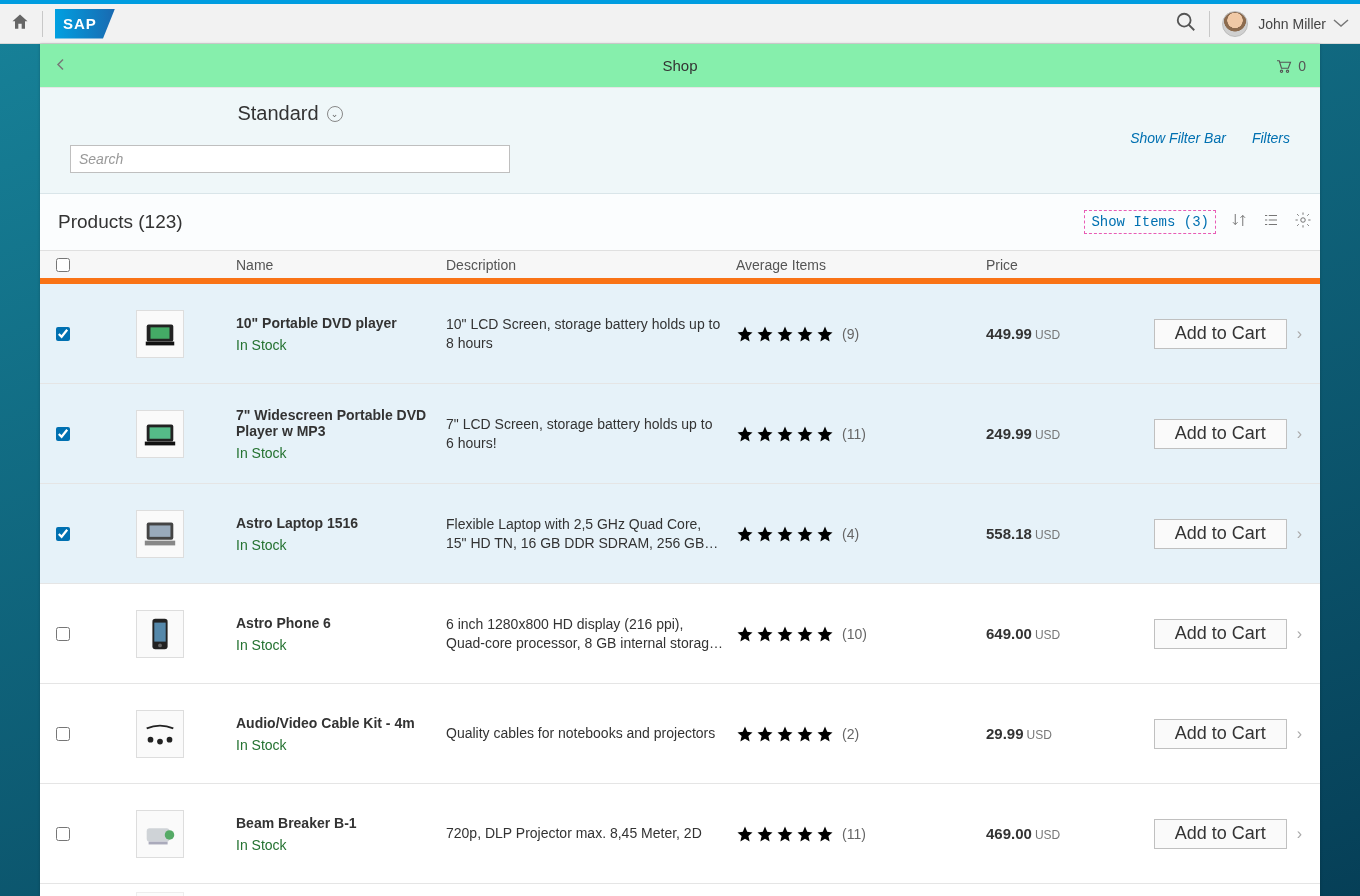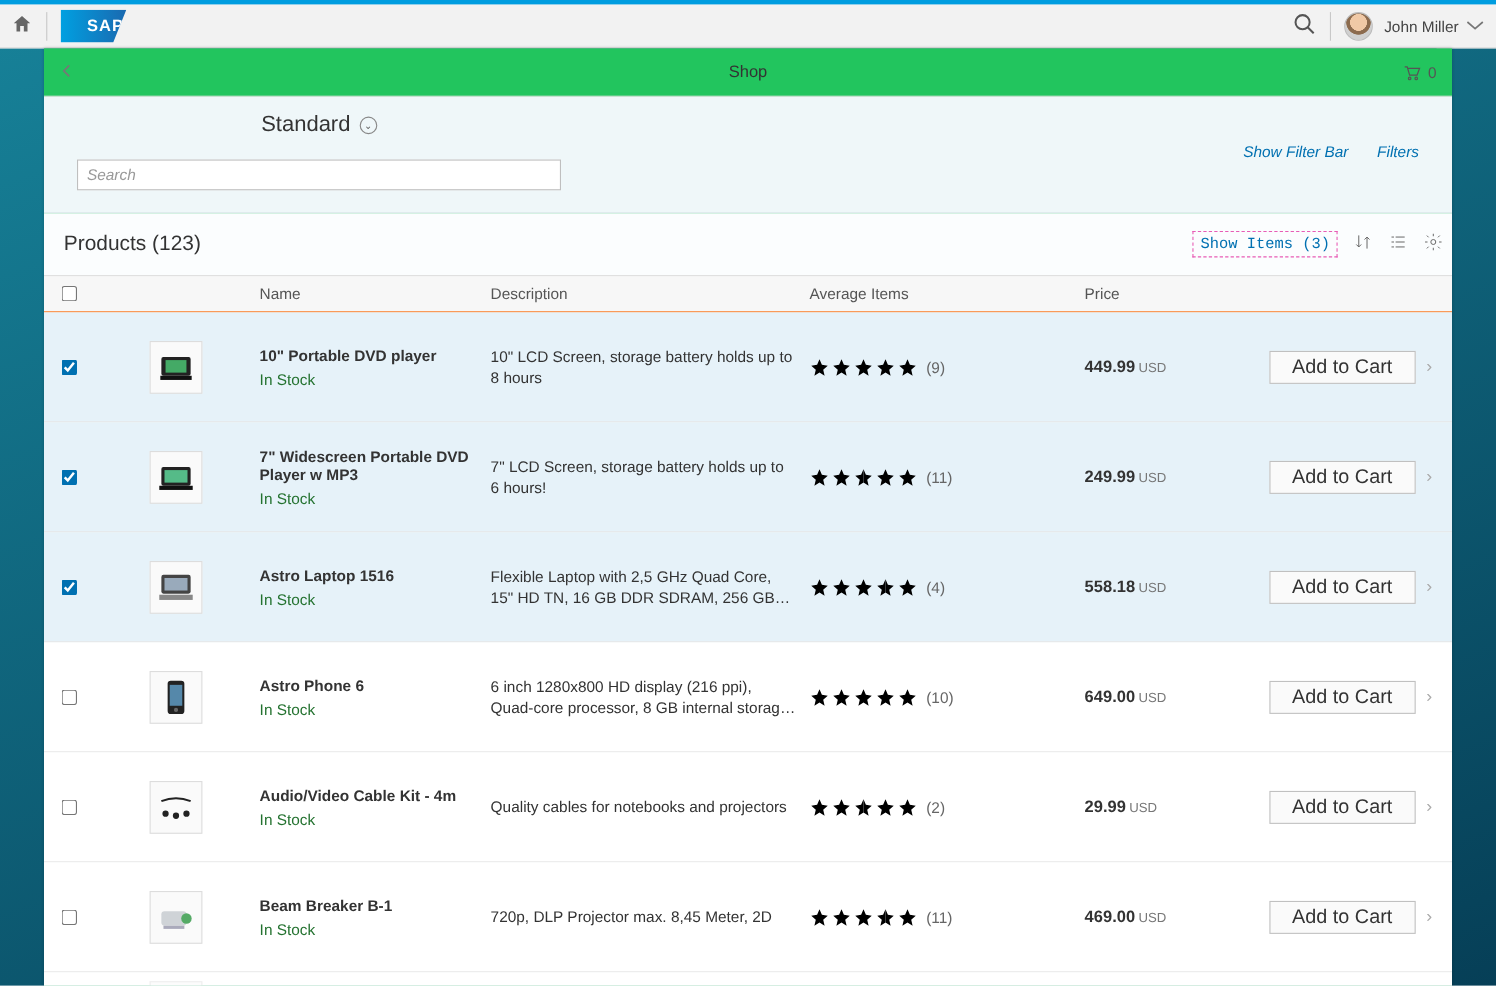--- a/index.html
+++ b/index.html
@@ -23,35 +23,35 @@
     padding: 0 10px;
   }
   .shell-left { display: flex; align-items: center; }
   .shell-divider { width: 1px; height: 26px; background: #c8c8c8; margin: 0 12px; }
   .home-icon { width: 20px; height: 20px; fill: #666; }
   .sap-logo {
     width: 60px; height: 30px; display: inline-block;
     background: linear-gradient(90deg, #00a0e1 0%, #1a69b0 100%);
     clip-path: polygon(0 0, 100% 0, 80% 100%, 0 100%);
     color: #fff; font-weight: 700; font-size: 15px; line-height: 30px;
-    padding-left: 24px; letter-spacing: 1px;
+    padding-left: 8px; letter-spacing: 1px;
   }
   .shell-right { display: flex; align-items: center; }
   .avatar {
     width: 26px; height: 26px; border-radius: 50%;
     background: radial-gradient(circle at 50% 35%, #f0c9a6 38%, #8c6b4e 40% 55%, #d0d0d0 58%);
     border: 1px solid #bbb;
   }
   .user-name { margin: 0 6px 0 10px; color: #444; }
   .search-ic { width: 22px; height: 22px; fill: none; stroke: #555; stroke-width: 2; }
 
   
   .page-wrap {
     position: absolute; top: 44px; left: 40px; right: 40px; bottom: 0;
-    background: #22c55e;
+    background: #86efac;
     display: flex; flex-direction: column;
     box-shadow: 0 0 3px rgba(0,0,0,0.2);
   }
   .scrollbar-fake {
     position: absolute; top: 44px; right: 40px; width: 14px; height: 360px;
     background: #e8e8e8;
   }
   .scrollbar-thumb {
     position: absolute; left: 2px; right: 2px; top: 2px; height: 220px;
     background: #bcbcbc; border-radius: 4px;
@@ -93,21 +93,21 @@
   .toolbar { display:flex; align-items:center; gap:14px;font-family:Liberation Mono, monospace;}
   .show-items {
     color:#0070b1; padding: 3px 6px;
     border: 1px dashed #e85cb5;
     font-size: 14px;
   }
   .tool-ic { width:18px; height:18px; stroke:#666; fill:none; stroke-width:1.2;}
 
   .thead {
     display:flex; align-items:center; height: 34px;
-    background:#f7f7f7; border-top:1px solid #e0e0e0; border-bottom:1px solid #f97316;
+    background:#f7f7f7; border-top:1px solid #e0e0e0; border-bottom:6px solid #f97316;
     font-size:14px; color:#555;
   }
   .col-check { width:46px; display:flex; justify-content:center;}
   .col-img   { width:150px; }
   .col-name  { width:210px; }
   .col-desc  { width:290px; }
   .col-rate  { width:250px; }
   .col-price { width:130px; text-align:left;}
   .col-act   { flex:1; }
 

